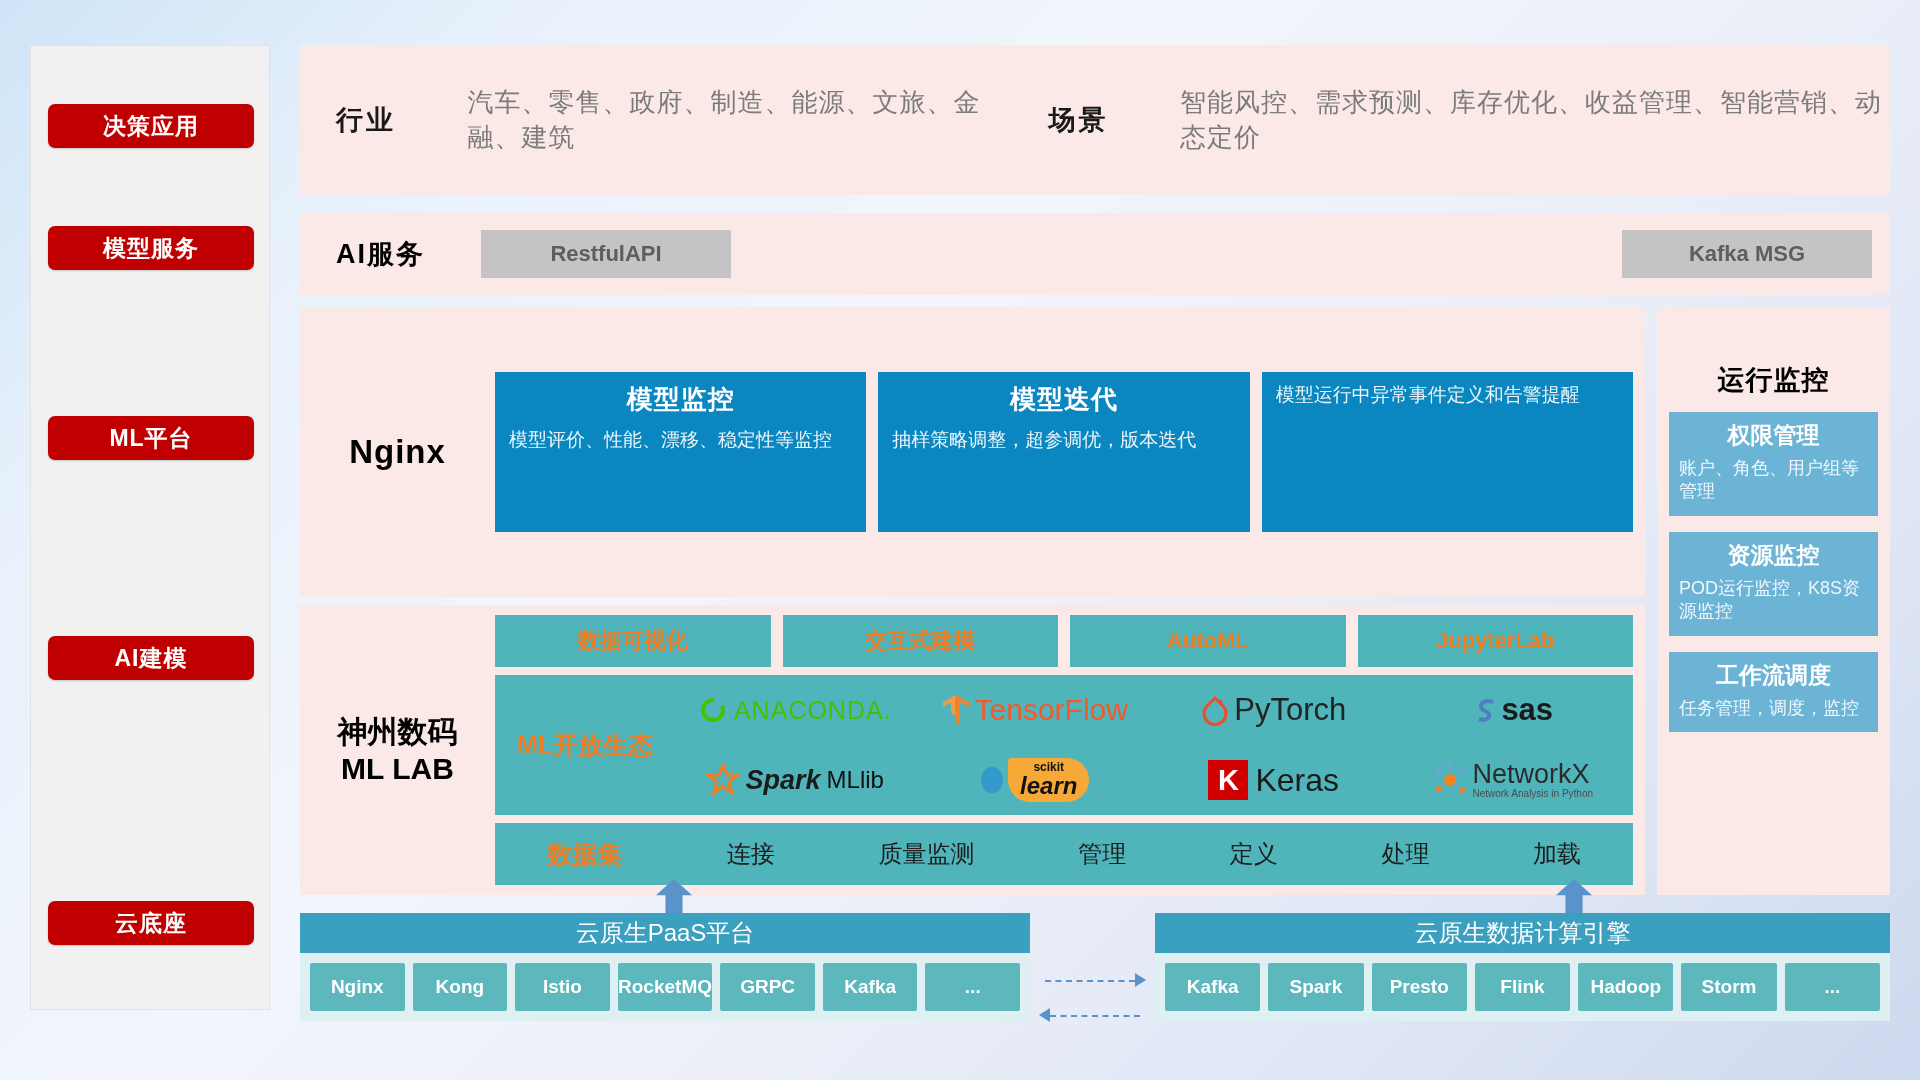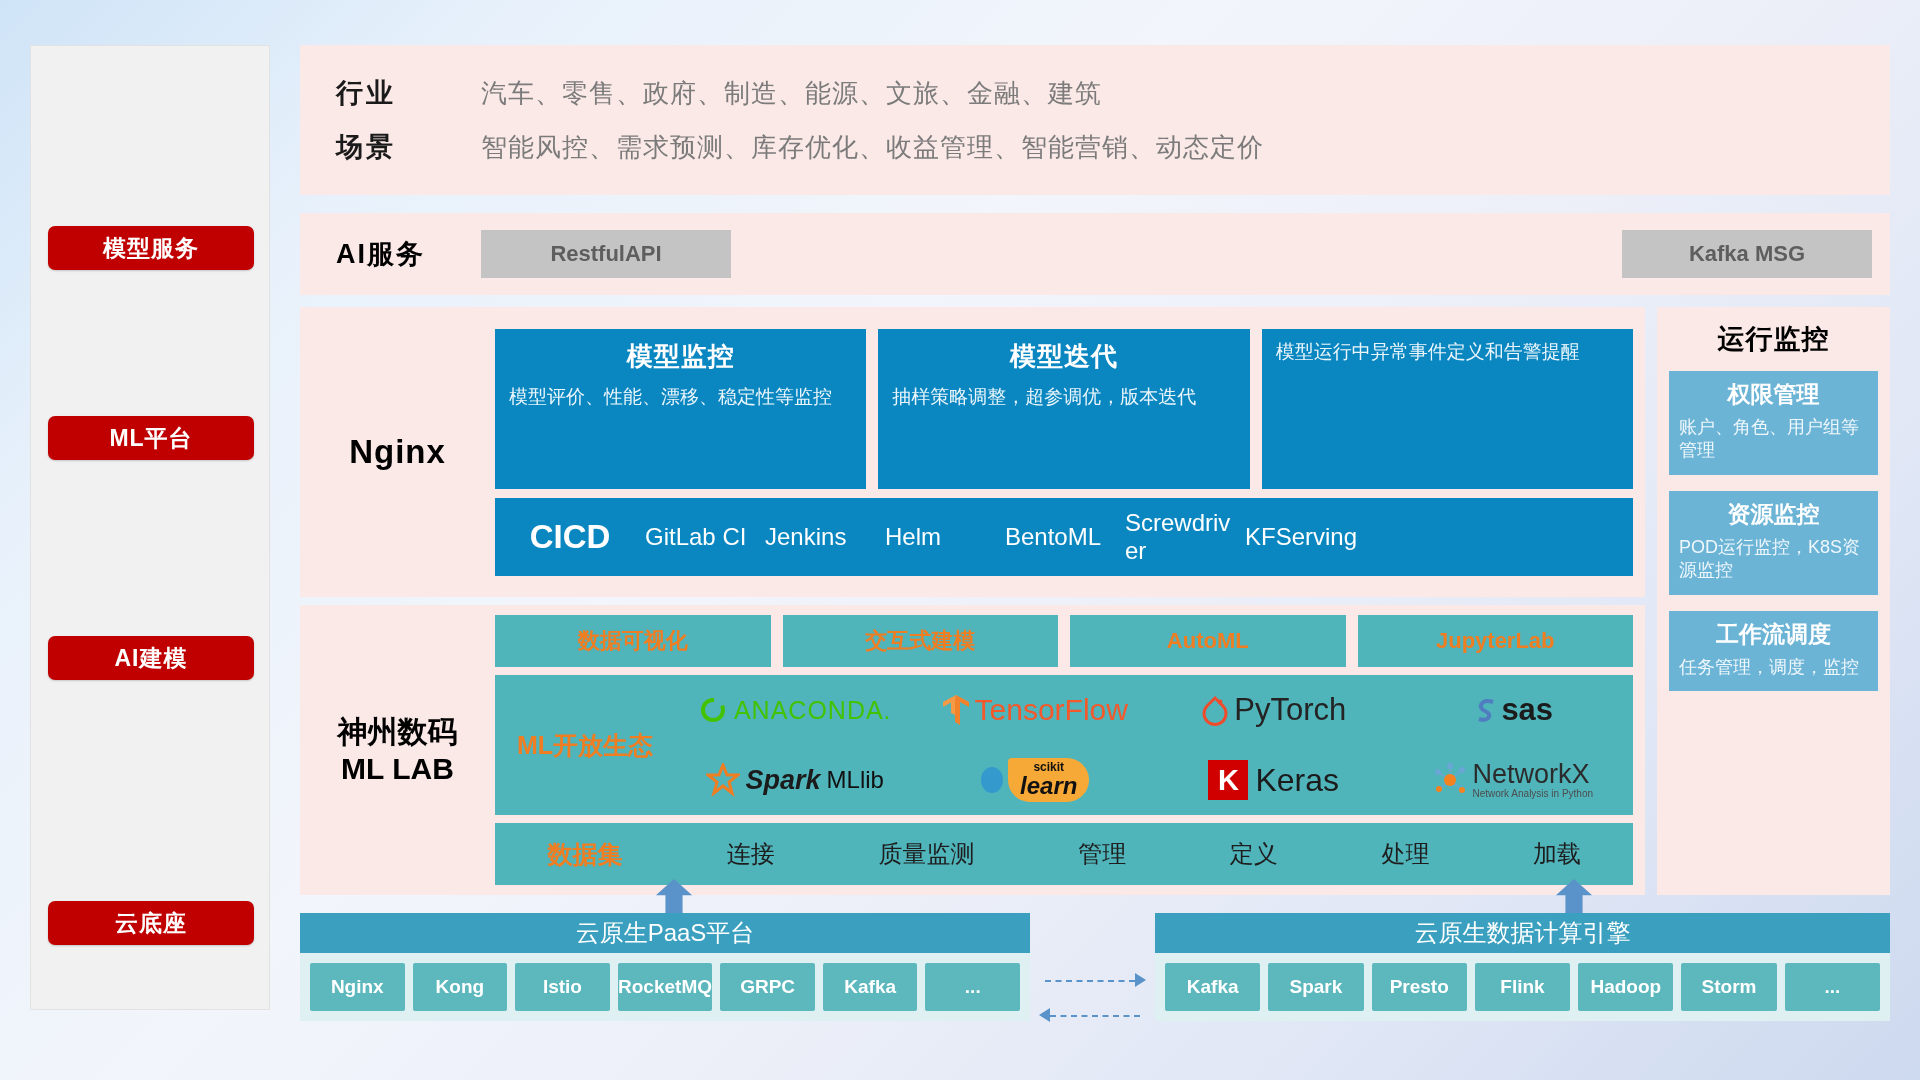--- a/index.html
+++ b/index.html
@@ -20,21 +20,21 @@
     color:#fff; font-weight:bold; font-size:23px;
     display:flex; align-items:center; justify-content:center;
     letter-spacing:1px;
     box-shadow:0 1px 2px rgba(0,0,0,.18);
   }
   
   #main { position:absolute; left:300px; top:45px; width:1590px; }
   
   #row-industry {
     position:absolute; left:0; top:0; width:1590px; height:150px;
-    background:#fbe9e7; display:flex; flex-direction:column; justify-content:center;
+    background:#fbe9e7; display:flex; flex-direction:row; justify-content:center;
     padding-left:36px; gap:18px;
   }
   .ind-line { display:flex; align-items:center; }
   .ind-key { font-size:27px; font-weight:bold; color:#1a1a1a; width:145px; letter-spacing:3px;}
   .ind-val { font-size:26px; color:#7b7b7b; letter-spacing:1px;}
   
   #row-ai {
     position:absolute; left:0; top:168px; width:1590px; height:82px;
     background:#fbe9e7; display:flex; align-items:center; padding-left:36px;
   }
@@ -82,21 +82,21 @@
   #logo-grid { flex:1; display:grid; grid-template-columns:repeat(4,1fr); grid-template-rows:1fr 1fr; align-items:center; justify-items:center; height:100%;}
   #ds-row { background:#50b4bb; height:62px; display:flex; align-items:center;}
   .ds-label { color:#ef7d22; font-size:25px; font-weight:bold; width:180px; text-align:center; flex:none;}
   #ds-items { flex:1; display:flex; justify-content:space-around; }
   .ds-item { color:#1d1d1d; font-size:24px; }
   
   #row-monitor {
     position:absolute; left:1357px; top:262px; width:233px; height:588px;
     background:#fbe9e7; padding:14px 12px;
   }
-  #monitor-title { text-align:center; font-size:27px; font-weight:bold; margin-bottom:14px; letter-spacing:1px;}
+  #monitor-title { text-align:center; font-size:27px; font-weight:bold; margin-bottom:14px; letter-spacing:1px;margin-top:41px;}
   .mon-card { background:#6cb4d6; color:#fff; padding:8px 10px 12px; margin-bottom:16px; }
   .mon-card h4 { font-size:23px; text-align:center; font-weight:bold; margin-bottom:6px;}
   .mon-card p { font-size:18px; line-height:1.3; color:#eef7fc;}
   
   #bottom { position:absolute; left:300px; top:895px; width:1590px; height:140px;}
   .bot-block { position:absolute; top:18px; background:#dff0f3; padding:0 0 10px; }
   .bot-head { background:#3ba0bf; color:#fff; font-size:24px; height:40px; display:flex; align-items:center; justify-content:center;}
   .bot-chips { display:flex; gap:8px; padding:10px 10px 0; }
   .bot-chip {
     flex:1; height:48px; background:#5cb8bd; color:#fff; font-size:19px; font-weight:bold;
@@ -104,20 +104,23 @@
   }
   .up-arrow { position:absolute; width:38px; height:40px; }
   .dash { position:absolute; height:0; border-top:2px dashed #5a93c9; }
   .dash-head { position:absolute; width:0;height:0; border-top:7px solid transparent; border-bottom:7px solid transparent;}
   svg { display:block; }
 </style>
 </head>
 <body>
 
 <div id="left-rail">
+  <div class="rail-btn" style="top:58px">
+      <span>决策应用</span>
+    </div>
   <div class="rail-btn" style="top:180px">
       <span>模型服务</span>
     </div>
   <div class="rail-btn" style="top:370px">
       <span>ML平台</span>
     </div>
   <div class="rail-btn" style="top:590px">
       <span>AI建模</span>
     </div>
   <div class="rail-btn" style="top:855px">
@@ -154,29 +157,20 @@
           <h3>模型监控</h3>
           <p>模型评价、性能、漂移、稳定性等监控</p>
         </div>
         <div class="mlops-card">
           <h3>模型迭代</h3>
           <p>抽样策略调整，超参调优，版本迭代</p>
         </div>
         <div class="mlops-card">
           <p>模型运行中异常事件定义和告警提醒</p>
         </div>
-      </div>
-      <div id="cicd-bar">
-        <div id="cicd-title">CICD</div>
-        <div class="cicd-item">GitLab CI</div>
-        <div class="cicd-item">Jenkins</div>
-        <div class="cicd-item">Helm</div>
-        <div class="cicd-item">BentoML</div>
-        <div class="cicd-item">Screwdriver</div>
-        <div class="cicd-item">KFServing</div>
       </div>
     </div>
   </div>
 
   <div id="row-model">
     <div id="model-label">
       <div>神州数码</div>
       <div>ML LAB</div>
     </div>
     <div id="model-right">

